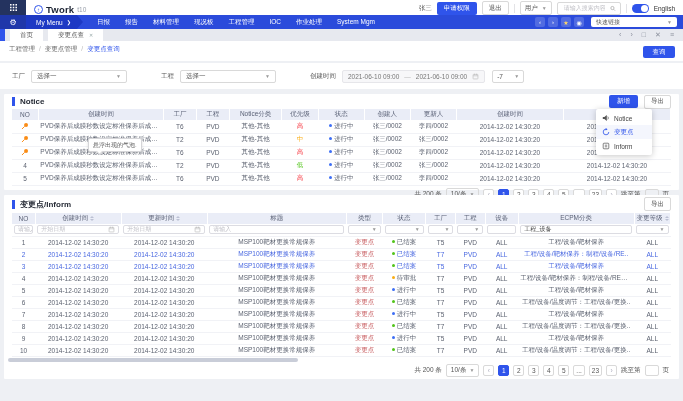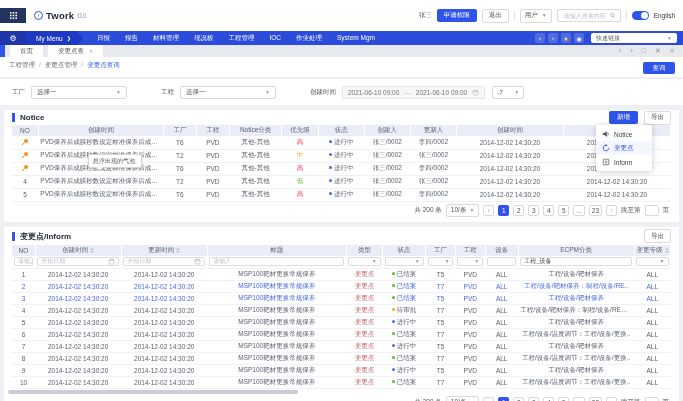--- a/index.html
+++ b/index.html
@@ -1,21 +1,21 @@
 <!DOCTYPE html>
 <html><head>
 <meta charset="utf-8">
 <style>
   *{box-sizing:border-box;}
   html,body{margin:0;padding:0;}
   body{width:683px;height:401px;background:#eef0f4;overflow:hidden;
        font-family:"Liberation Sans","DejaVu Sans",sans-serif;color:#555;}
 
   
-  .topbar{height:31px;background:#fff;display:flex;align-items:center;}
+  .topbar{height:15px;background:#fff;display:flex;align-items:flex-end;}
   .grid-sq{width:26px;height:15px;background:#24335f;display:flex;align-items:center;justify-content:center;flex:none;}
   .logo{display:flex;align-items:center;gap:3px;margin-left:8px;}
   .logo-circle{width:9px;height:9px;border:1.5px solid #2f54eb;border-radius:50%;color:#2f54eb;
                font-size:6px;line-height:6px;display:flex;align-items:center;justify-content:center;font-weight:bold;}
   .logo-text{font-size:9.5px;font-weight:bold;color:#1c2433;letter-spacing:.2px;}
   .logo-ver{font-size:6.5px;color:#9aa0ab;}
   .topbar-right{margin-left:auto;display:flex;align-items:center;gap:5px;padding-right:8px;font-size:6.5px;}
   .btn-primary{background:#2f54eb;color:#fff;border:none;border-radius:2px;font-size:6.5px;padding:2px 7px;cursor:pointer;}
   .btn-plain{background:#fff;border:1px solid #d9d9d9;border-radius:2px;color:#555;font-size:6.5px;padding:1.5px 6px;cursor:pointer;}
   .vdiv{width:1px;height:9px;background:#e3e3e6;}
@@ -245,21 +245,21 @@
       <rect x="1.5" y="2" width="7" height="6.5" rx="0.8"></rect>
         <path d="M1.5 4 H8.5 M3.5 1 V3 M6.5 1 V3"></path>
     </svg>
   </span>
   <span class="f-offset">
     <span>-7</span>
     <span class="caret">▼</span>
   </span>
 </div>
 
-<div class="card" style="height:112px;">
+<div class="card" style="height:96px;">
   <div class="card-head">
     <span class="head-accent"></span>
     <span class="card-title">Notice</span>
     <span class="head-btns">
       <button class="btn-add">新增</button>
       <button class="btn-export">导出</button>
     </span>
   </div>
   <table id="notice-table">
     <colgroup id="notice-cols">

